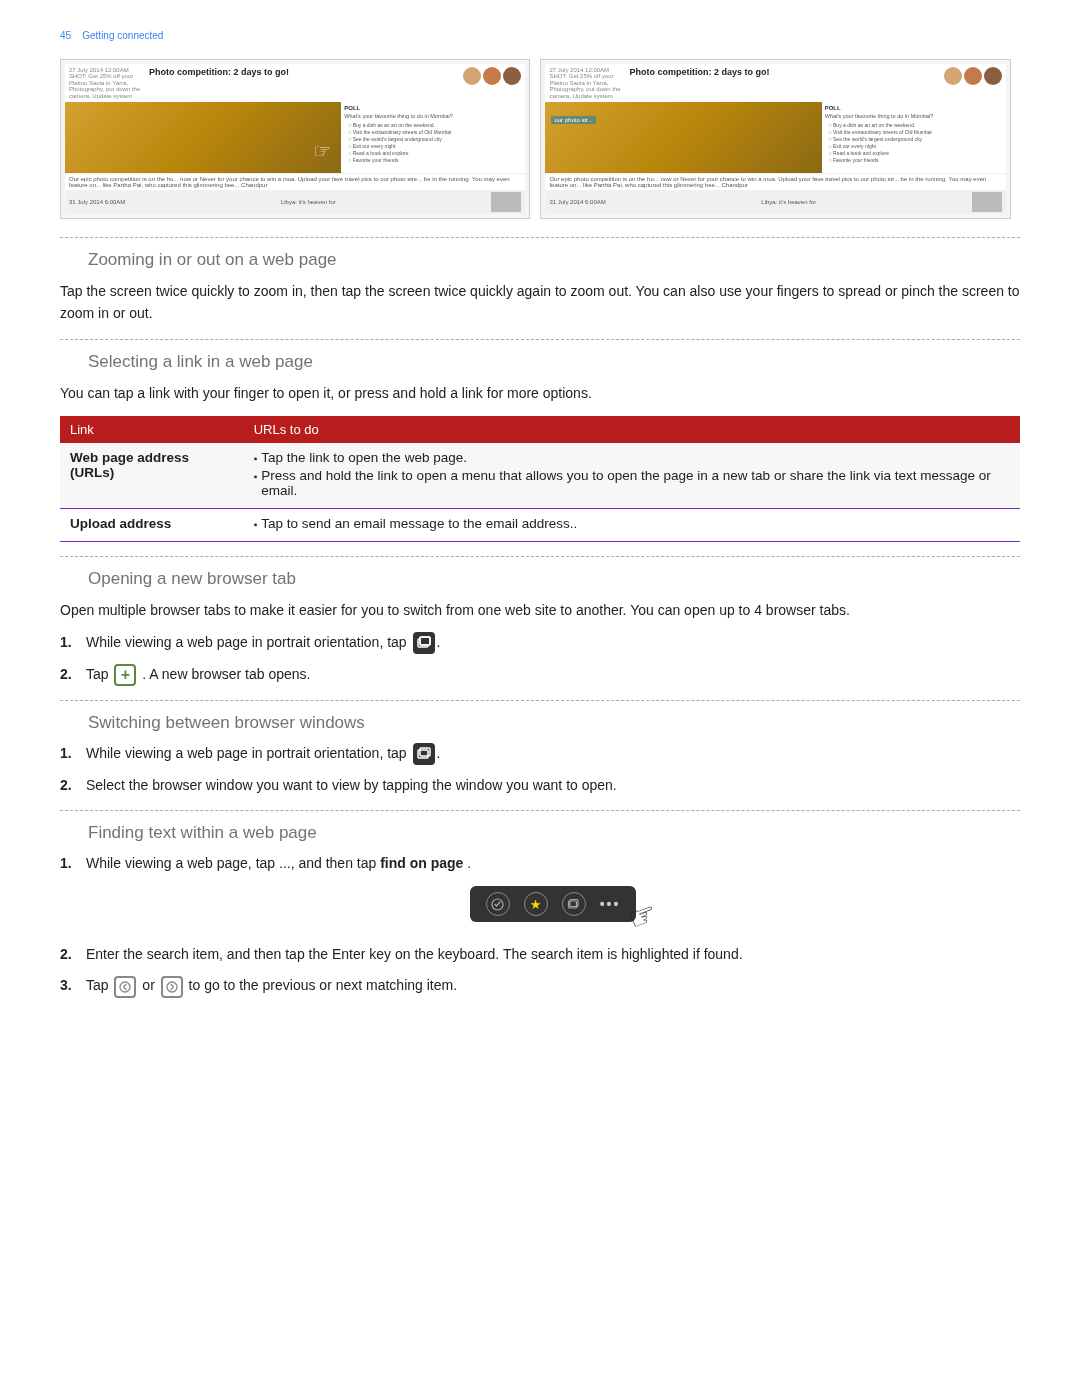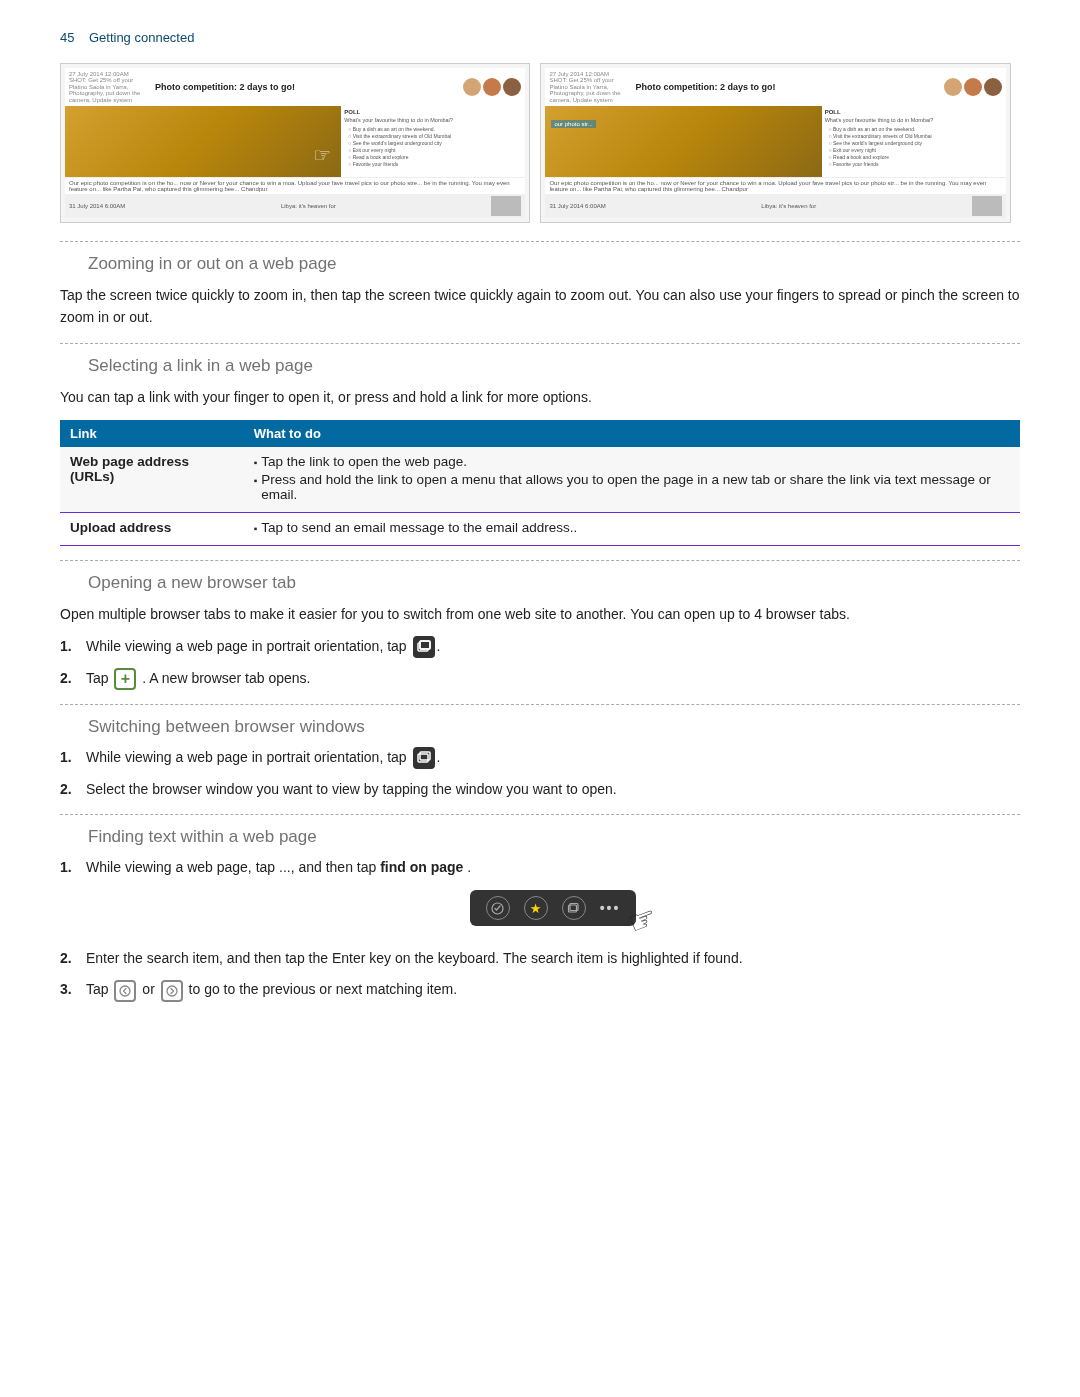--- a/index.html
+++ b/index.html
@@ -6,22 +6,22 @@
     body {
       font-family: Arial, sans-serif;
       font-size: 14px;
       background: #fff;
       color: #222;
       width: 1080px;
       min-height: 1397px;
       padding: 30px 60px 40px 60px;
     }
     .page-number {
-      font-size: 13px;
-      color: #0c4a6e;
+      font-size: 10px;
+      color: #3b82f6;
       margin-bottom: 18px;
     }
     .screenshot-row {
       display: flex;
       gap: 10px;
       margin-bottom: 18px;
     }
     .screenshot-box {
       width: 49%;
       border: 1px solid #ccc;
@@ -34,24 +34,23 @@
     }
     .screenshot-inner {
       display: flex;
       flex-direction: column;
       width: 100%;
       height: 100%;
       padding: 4px;
     }
     .sc-header {
       display: flex;
-      align-items: center;
+      align-items: flex-start;
       padding: 3px 4px;
       background: #fff;
-      gap: 6px;
     }
     .sc-title {
       font-size: 9px;
       font-weight: bold;
       line-height: 1.2;
       color: #222;
       flex: 1;
     }
     .sc-avatars {
       display: flex;
@@ -138,25 +137,25 @@
     }
 
     
     .link-table {
       width: 100%;
       border-collapse: collapse;
       margin: 12px 0 10px 0;
       font-size: 13.5px;
     }
     .link-table th {
-      background: #0369a1;
+      background: #b91c1c;
       color: #fff;
       padding: 6px 10px;
       text-align: left;
-      font-weight: bold;
+      font-weight: normal;
       font-size: 13px;
     }
     .link-table td {
       padding: 7px 10px;
       vertical-align: top;
       border-bottom: 1px solid #6d28d9;
     }
     .link-table tr:nth-child(odd) td {
       background: #f7f7f7;
     }
@@ -378,21 +377,21 @@
 <div class="section-body">Tap the screen twice quickly to zoom in, then tap the screen twice quickly again to zoom out. You can also use your fingers to spread or pinch the screen to zoom in or out.</div>
 
 <hr class="section-divider">
 <div class="section-title">Selecting a link in a web page</div>
 <div class="section-body">You can tap a link with your finger to open it, or press and hold a link for more options.</div>
 
 <table class="link-table">
   <thead>
     <tr>
       <th>Link</th>
-      <th>What to do</th>
+      <th>URLs to do</th>
     </tr>
   </thead>
   <tbody>
     <tr>
       <td class="cell-link">Web page address (URLs)</td>
       <td>
         <div class="bullet-item">Tap the link to open the web page.</div>
         <div class="bullet-item">Press and hold the link to open a menu that allows you to open the page in a new tab or share the link via text message or email.</div>
       </td>
     </tr>

